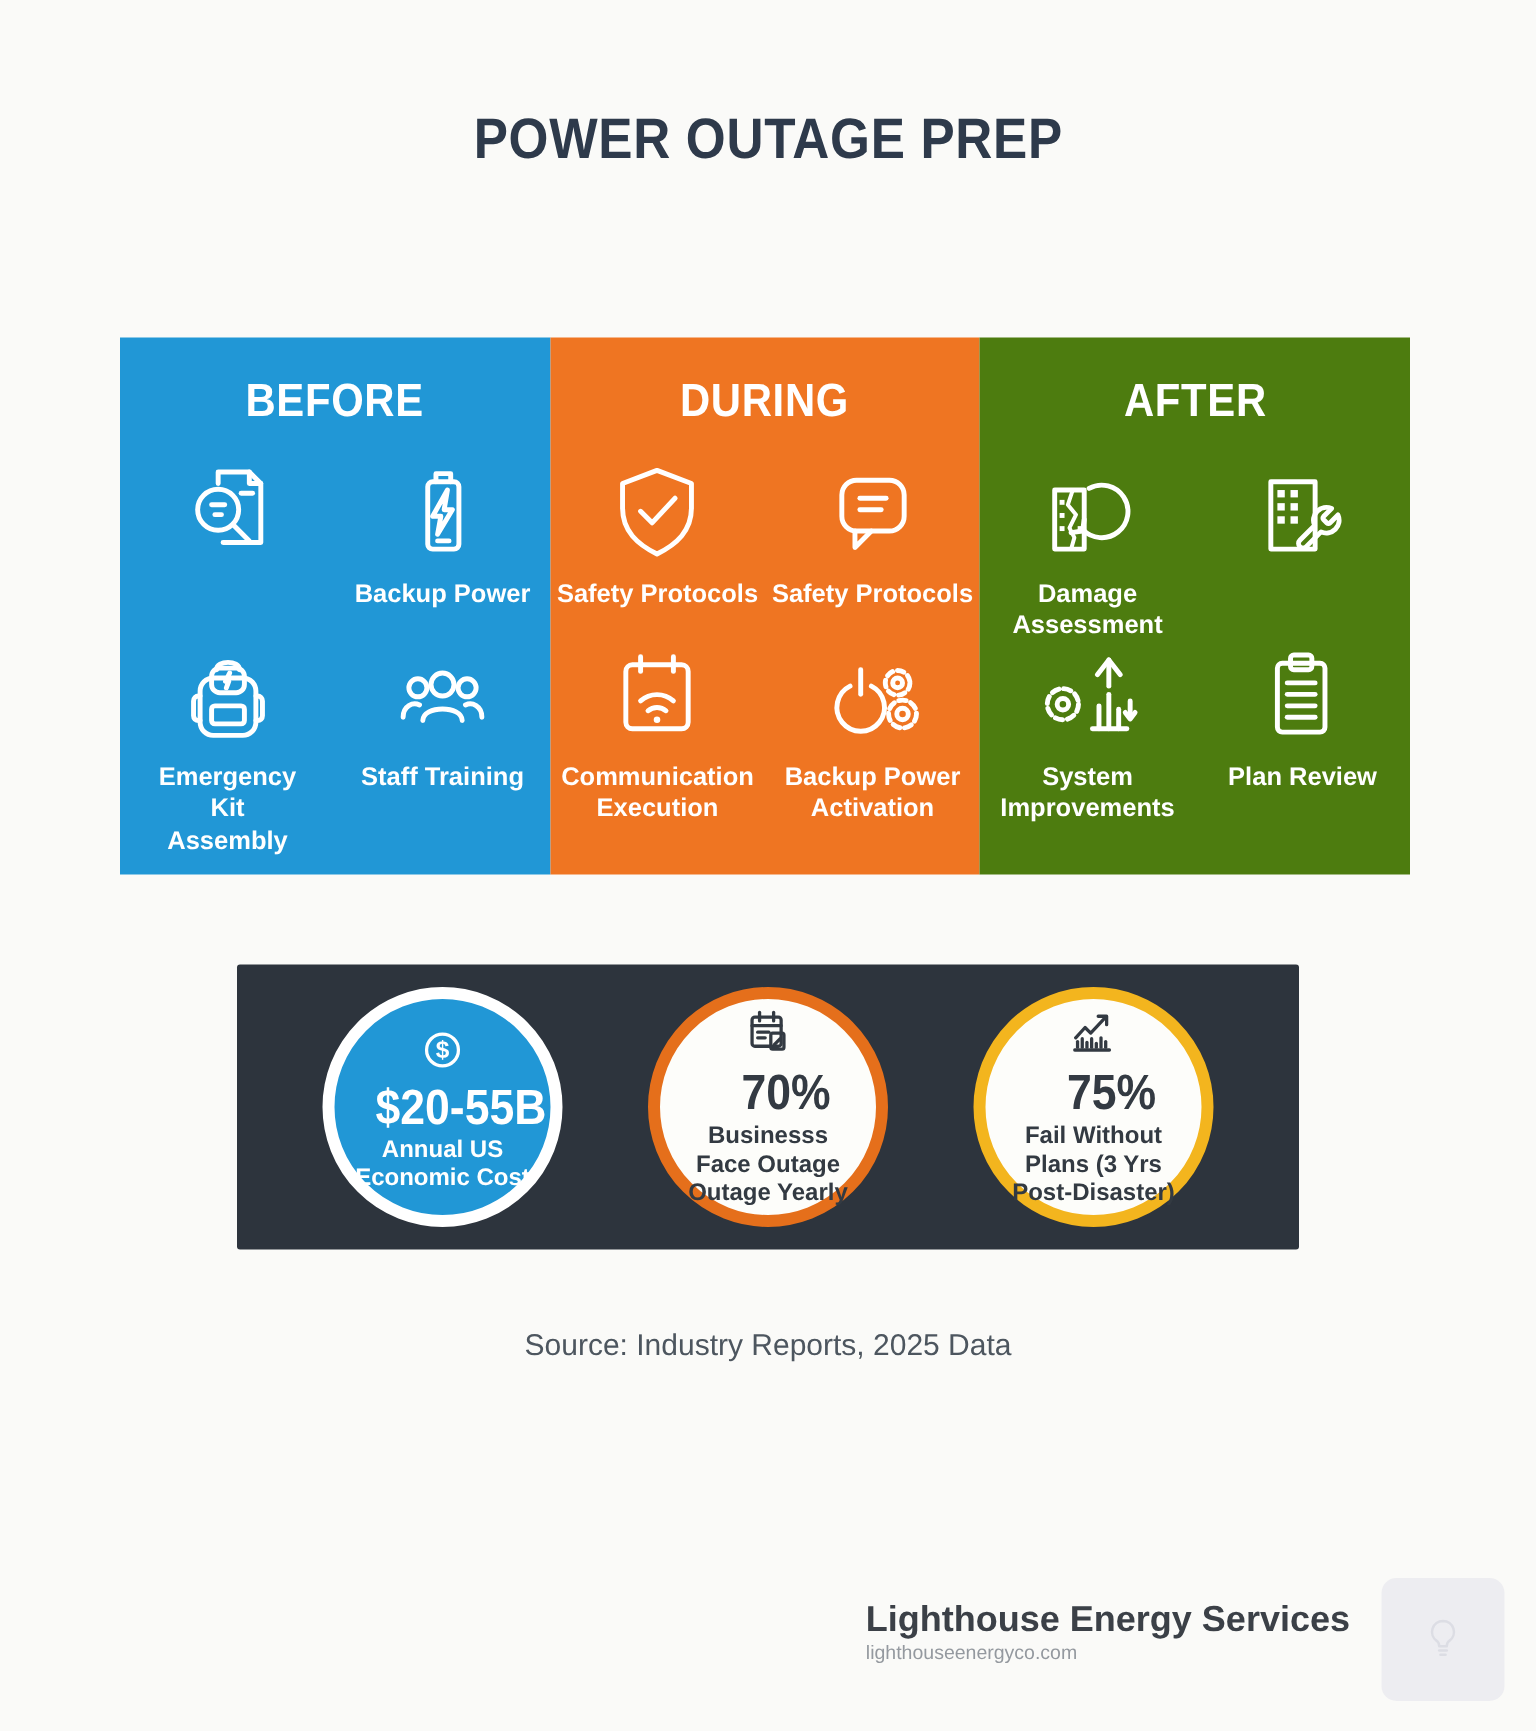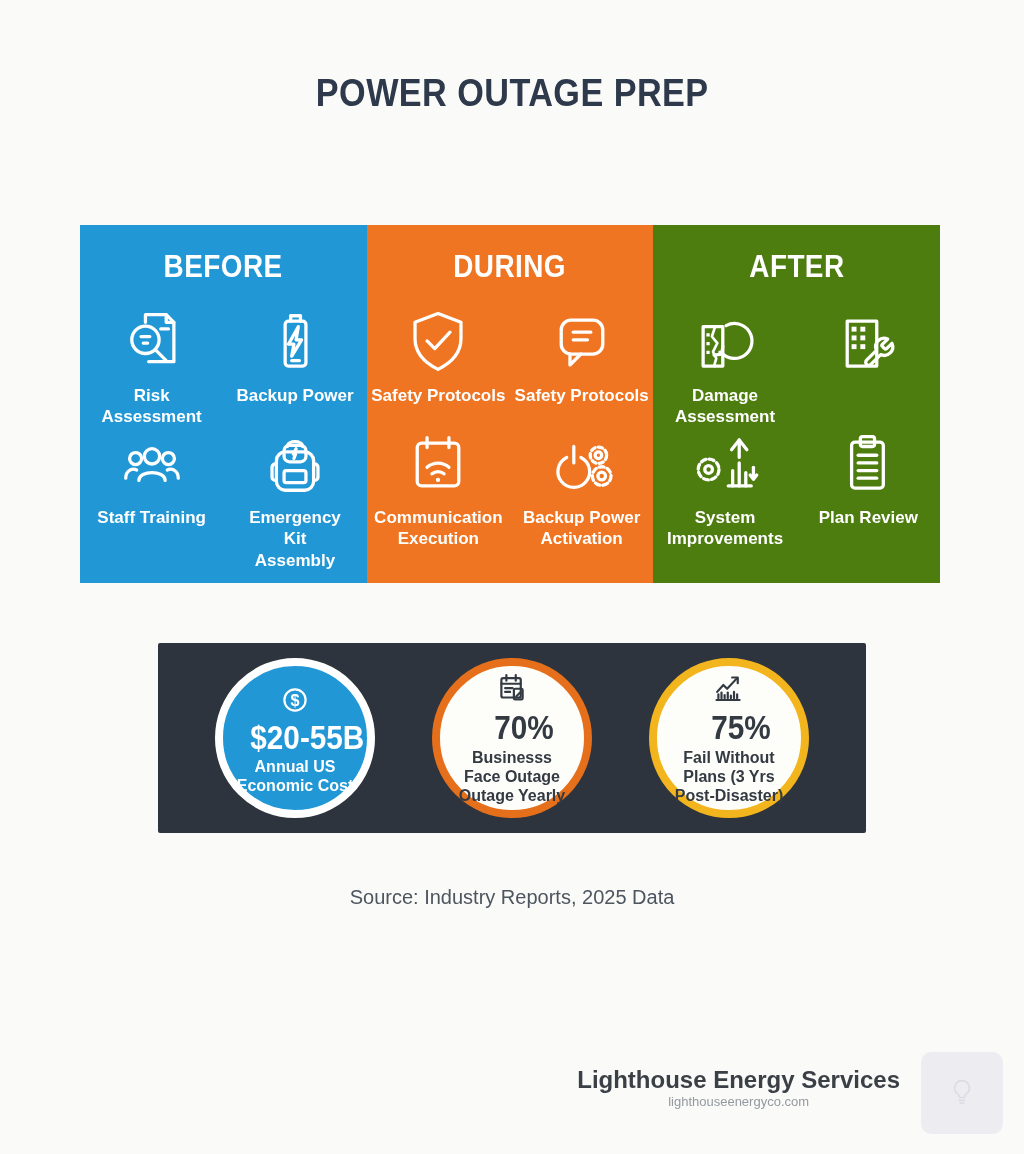--- a/index.html
+++ b/index.html
@@ -53,21 +53,21 @@
   .stat-value { font-size:33px; font-weight:bold; line-height:1.05;margin-left:25px; }
   .stat-label { margin-top:3px; font-size:16px; font-weight:bold; line-height:1.18; white-space:pre-line; }
 
   
   .source {
     position:absolute; top:886px; left:0; width:100%;
     text-align:center; font-size:20px; color:#4d565f;
   }
 
   
-  .footer-text { position:absolute; top:1066px; right:124px; text-align:center; }
+  .footer-text { position:absolute; top:1066px; right:124px; text-align:left; }
   .company { font-size:24px; font-weight:bold; color:#3b4047; line-height:1.15; }
   .website { font-size:13px; color:#94999f; line-height:1.3; }
   .badge {
     position:absolute; top:1052px; right:21px; width:82px; height:82px;
     background:#ededf1; border-radius:10px;
     display:flex; align-items:center; justify-content:center;
   }
   .badge .ic { width:36px; height:36px; color:#dcdde4; }
 
   svg.ic { display:block; }
@@ -85,55 +85,54 @@
       <div class="cell">
         <svg class="ic" viewBox="0 0 64 64" fill="none" stroke="currentColor" stroke-width="3" stroke-linecap="round" stroke-linejoin="round">
           <path d="M26 14V7h19l7 7v36H29"></path>
             <path d="M45 7v7h7"></path>
             <line x1="40" y1="20" x2="47" y2="20"></line>
           <circle cx="26" cy="30" r="12.5"></circle>
             <line x1="22" y1="27" x2="30" y2="27"></line>
             <line x1="24" y1="33" x2="28" y2="33"></line>
           <line x1="35" y1="39" x2="45" y2="49"></line>
         </svg>
-        <div class="cell-label">Risk Assessment</div>
       </div>
       <div class="cell">
         <svg class="ic" viewBox="0 0 64 64" fill="none" stroke="currentColor" stroke-width="3" stroke-linecap="round" stroke-linejoin="round">
           <rect x="23" y="13" width="19" height="41" rx="3"></rect>
             <path d="M28 13V8h9v5"></path>
           <polygon points="35,18 26,34 31,34 29,45 38,30 33,30"></polygon>
           <line x1="29" y1="49" x2="36" y2="49"></line>
         </svg>
         <div class="cell-label">Backup Power</div>
-      </div>
-      <div class="cell">
-        <svg class="ic" viewBox="0 0 64 64" fill="none" stroke="currentColor" stroke-width="3" stroke-linecap="round" stroke-linejoin="round">
-          <circle cx="17" cy="27" r="5.5"></circle>
-            <path d="M8 45c0-7 6-9.5 10-7.5"></path>
-          <circle cx="47" cy="27" r="5.5"></circle>
-            <path d="M56 45c0-7-6-9.5-10-7.5"></path>
-          <circle cx="32" cy="25" r="7"></circle>
-            <path d="M20 47c0-9.5 24-9.5 24 0"></path>
-        </svg>
-        <div class="cell-label">Staff Training</div>
       </div>
       <div class="cell">
         <svg class="ic" viewBox="0 0 64 64" fill="none" stroke="currentColor" stroke-width="3" stroke-linecap="round" stroke-linejoin="round">
           <path d="M25 16c0-6 14-6 14 0"></path>
           <rect x="15" y="21" width="34" height="35" rx="8"></rect>
           <rect x="22" y="15" width="20" height="15" rx="5"></rect>
           <polyline points="33 18 30.5 23 32.5 23 31 27"></polyline>
           <rect x="22" y="38" width="20" height="11" rx="2"></rect>
           <path d="M15 32h-1a3 3 0 0 0-3 3v9a3 3 0 0 0 3 3h1"></path>
           <path d="M49 32h1a3 3 0 0 1 3 3v9a3 3 0 0 1-3 3h-1"></path>
         </svg>
         <div class="cell-label">Emergency
 Kit
 Assembly</div>
+      </div>
+      <div class="cell">
+        <svg class="ic" viewBox="0 0 64 64" fill="none" stroke="currentColor" stroke-width="3" stroke-linecap="round" stroke-linejoin="round">
+          <circle cx="17" cy="27" r="5.5"></circle>
+            <path d="M8 45c0-7 6-9.5 10-7.5"></path>
+          <circle cx="47" cy="27" r="5.5"></circle>
+            <path d="M56 45c0-7-6-9.5-10-7.5"></path>
+          <circle cx="32" cy="25" r="7"></circle>
+            <path d="M20 47c0-9.5 24-9.5 24 0"></path>
+        </svg>
+        <div class="cell-label">Staff Training</div>
       </div>
     </div>
   </section>
 
   <section class="phase" style="background-color: rgb(239, 117, 34);">
     <h2 class="phase-name"><span class="cond">DURING</span></h2>
     <div class="phase-grid">
       <div class="cell">
         <svg class="ic" viewBox="0 0 64 64" fill="none" stroke="currentColor" stroke-width="3" stroke-linecap="round" stroke-linejoin="round">
           <path d="M32 6l21 8v15c0 14-9 22-21 28-12-6-21-14-21-28V14z"></path>

